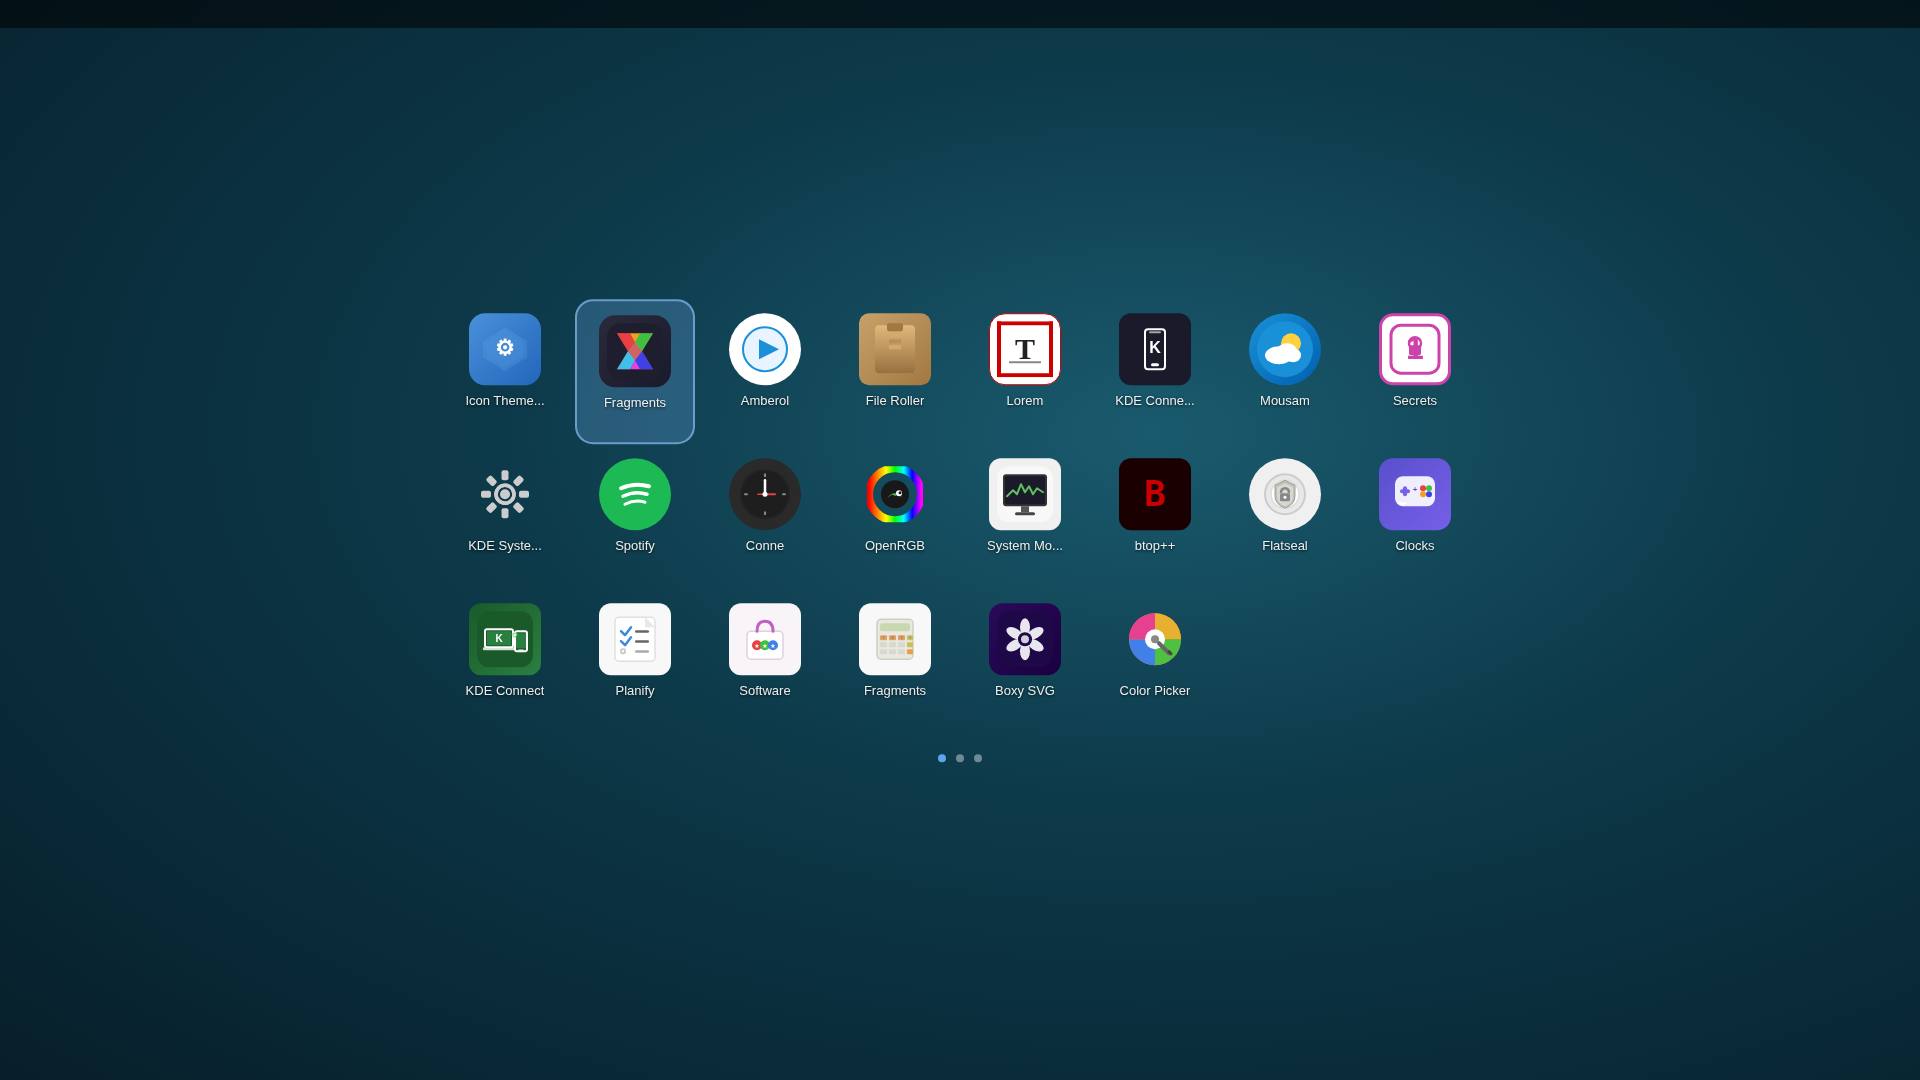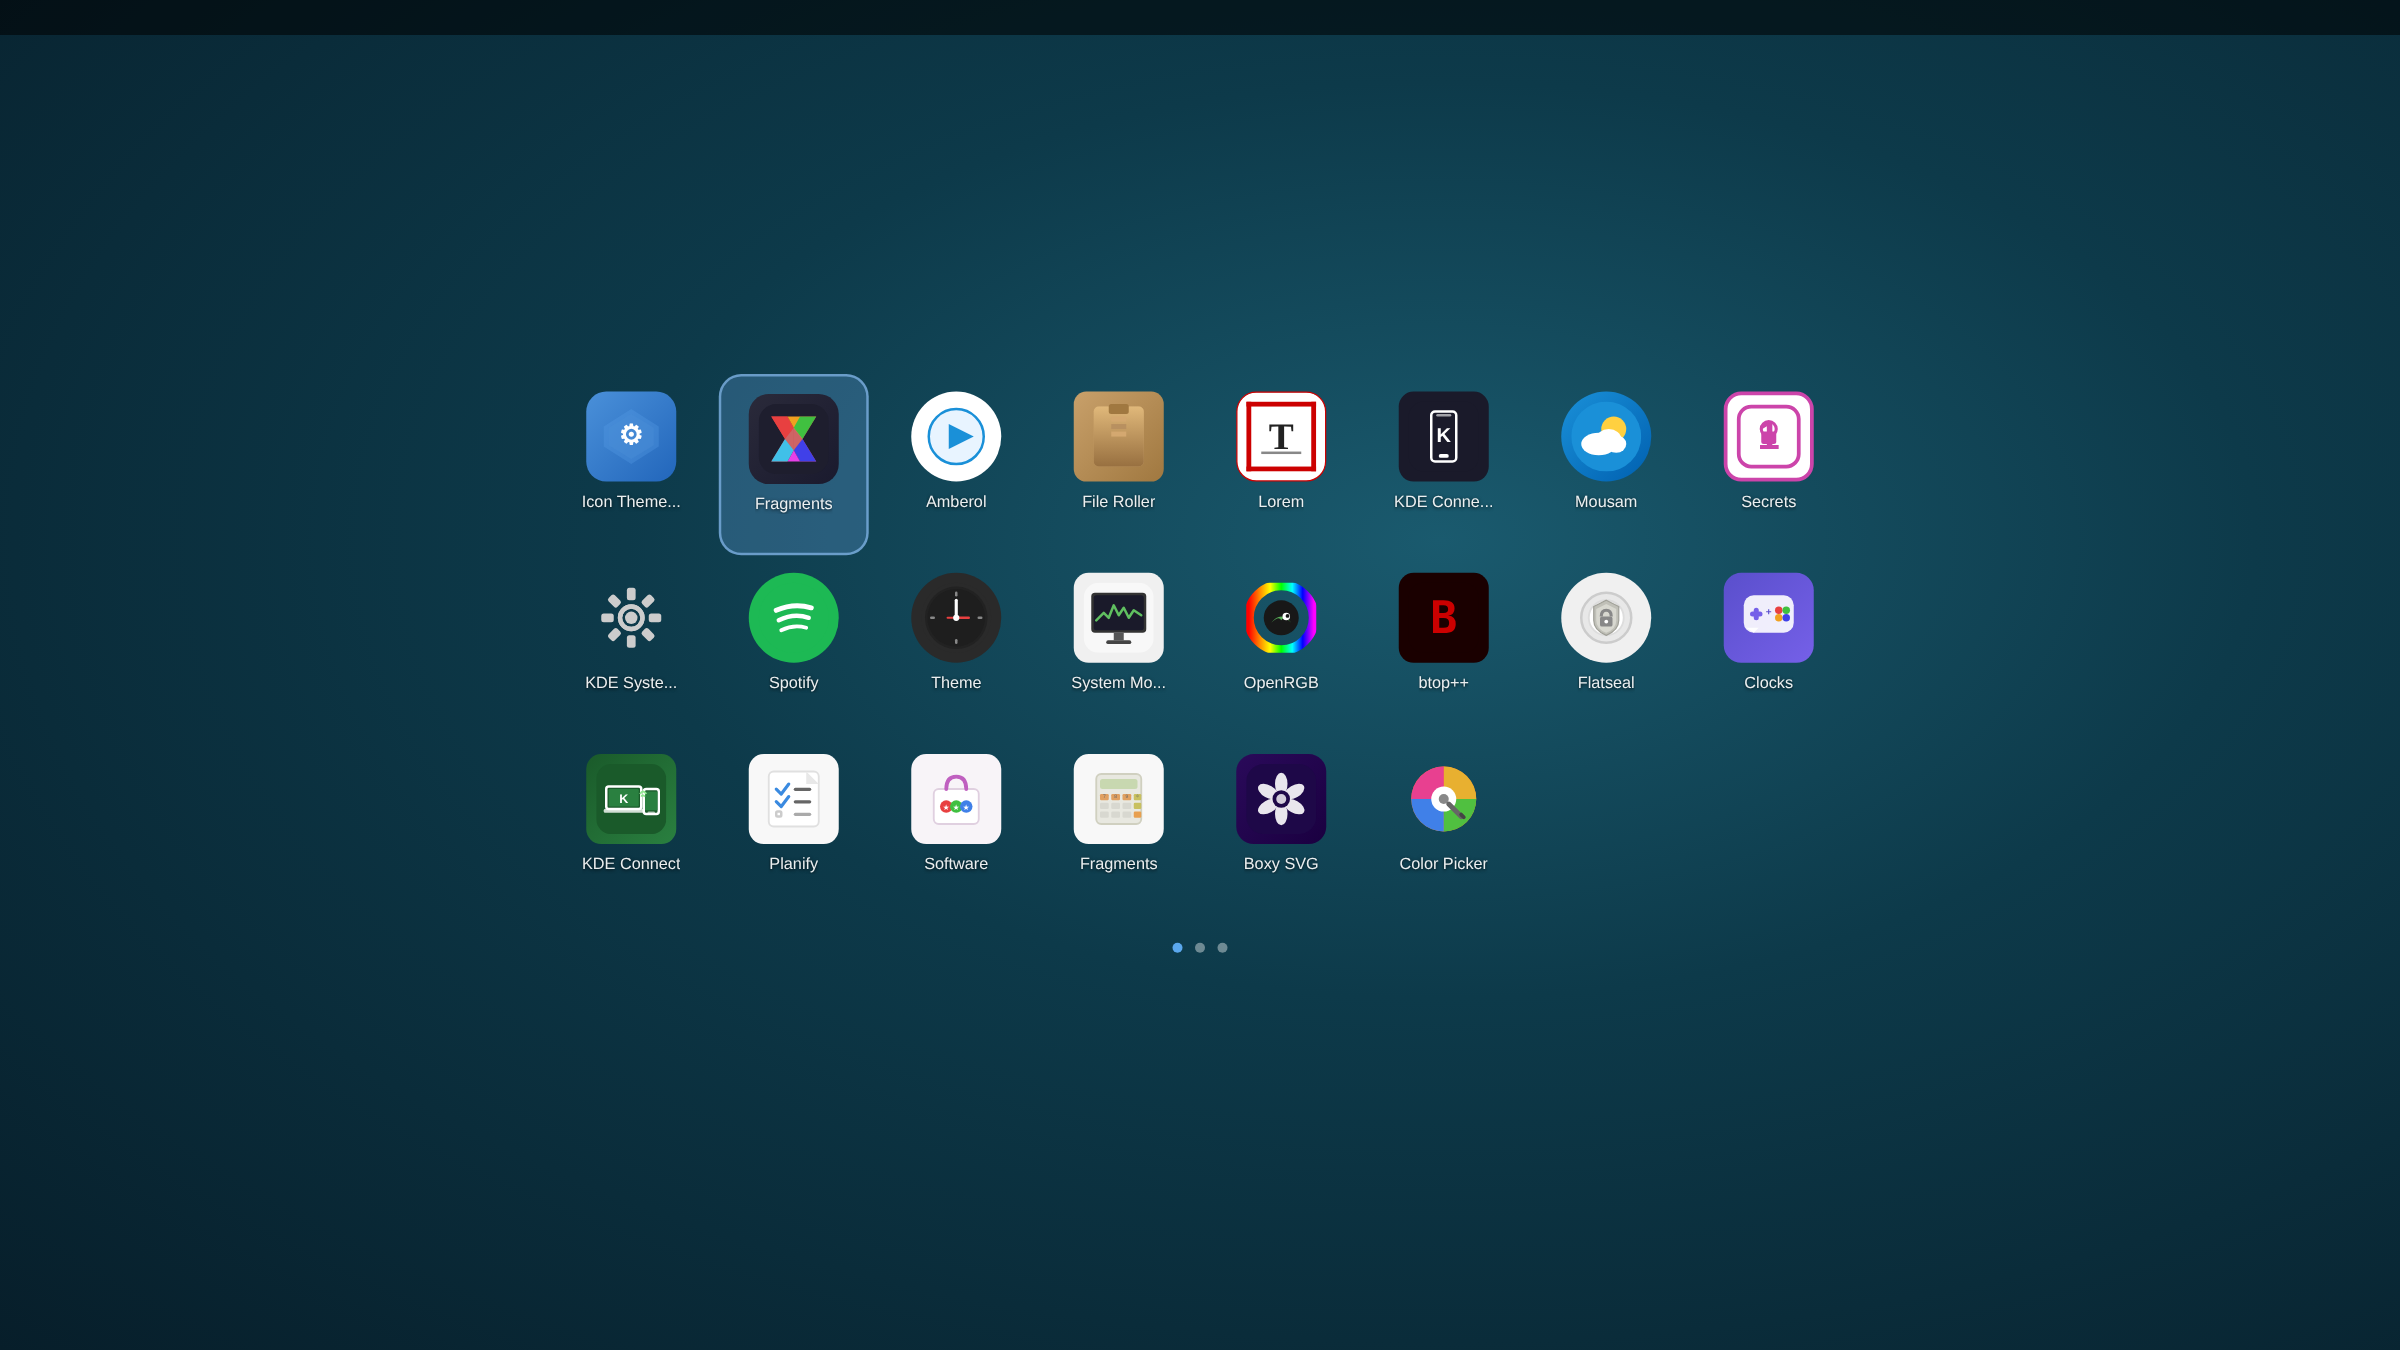--- a/index.html
+++ b/index.html
@@ -321,39 +321,21 @@
             <rect x="45" y="27" width="4" height="2" rx="1"></rect>
           </g>
 
           <line x1="28" y1="28" x2="28" y2="14" stroke="white" stroke-width="2.5" stroke-linecap="round"></line>
           <line x1="28" y1="28" x2="38" y2="28" stroke="#e84040" stroke-width="2" stroke-linecap="round"></line>
 
           <line x1="28" y1="28" x2="21" y2="28" stroke="#e84040" stroke-width="1.5" stroke-linecap="round"></line>
           <circle cx="28" cy="28" r="2.5" fill="white"></circle>
         </svg>
       </div>
-      <span class="app-label">Theme</span>
-    </div>
-
-    <div class="app-item">
-      <div class="app-icon" style="background:#f0f0f0;border-radius:12px;">
-        <svg viewBox="0 0 56 56" xmlns="http://www.w3.org/2000/svg">
-          <rect width="56" height="56" rx="12" fill="#f8f8f8"></rect>
-
-          <rect x="6" y="8" width="44" height="32" rx="3" fill="#333"></rect>
-
-          <rect x="8" y="10" width="40" height="28" rx="2" fill="#1a1a2a"></rect>
-
-          <polyline points="10,30 16,24 20,28 24,18 28,26 32,20 36,28 40,22 46,26" stroke="#60c060" stroke-width="2" fill="none" stroke-linecap="round" stroke-linejoin="round"></polyline>
-
-          <rect x="24" y="40" width="8" height="6" fill="#555"></rect>
-          <rect x="18" y="46" width="20" height="3" rx="1.5" fill="#444"></rect>
-        </svg>
-      </div>
-      <span class="app-label">System Mo...</span>
+      <span class="app-label">Conne</span>
     </div>
 
     <div class="app-item">
       <div class="app-icon" style="background:transparent;">
         <svg viewBox="0 0 56 56" xmlns="http://www.w3.org/2000/svg">
 
           <defs>
             <linearGradient id="rgb1" x1="0" y1="0" x2="1" y2="0">
               <stop offset="0" stop-color="#ff0000"></stop>
               <stop offset="0.17" stop-color="#ff8800"></stop>
@@ -370,20 +352,38 @@
 
           <path d="M20,32 Q28,22 36,32 Q30,26 28,30 Q26,26 20,32 Z" fill="#60c060" opacity="0.9"></path>
           <circle cx="32" cy="27" r="3" fill="white"></circle>
           <circle cx="33" cy="26.5" r="1.5" fill="#181818"></circle>
         </svg>
       </div>
       <span class="app-label">OpenRGB</span>
     </div>
 
     <div class="app-item">
+      <div class="app-icon" style="background:#f0f0f0;border-radius:12px;">
+        <svg viewBox="0 0 56 56" xmlns="http://www.w3.org/2000/svg">
+          <rect width="56" height="56" rx="12" fill="#f8f8f8"></rect>
+
+          <rect x="6" y="8" width="44" height="32" rx="3" fill="#333"></rect>
+
+          <rect x="8" y="10" width="40" height="28" rx="2" fill="#1a1a2a"></rect>
+
+          <polyline points="10,30 16,24 20,28 24,18 28,26 32,20 36,28 40,22 46,26" stroke="#60c060" stroke-width="2" fill="none" stroke-linecap="round" stroke-linejoin="round"></polyline>
+
+          <rect x="24" y="40" width="8" height="6" fill="#555"></rect>
+          <rect x="18" y="46" width="20" height="3" rx="1.5" fill="#444"></rect>
+        </svg>
+      </div>
+      <span class="app-label">System Mo...</span>
+    </div>
+
+    <div class="app-item">
       <div class="app-icon" style="background:#1a0000;border-radius:12px;">
         <svg viewBox="0 0 56 56" xmlns="http://www.w3.org/2000/svg">
           <rect width="56" height="56" rx="12" fill="#1a0000"></rect>
 
           <text x="28" y="40" text-anchor="middle" font-size="36" fill="#cc0000" font-weight="900" font-family="monospace">B</text>
         </svg>
       </div>
       <span class="app-label">btop++</span>
     </div>
 

